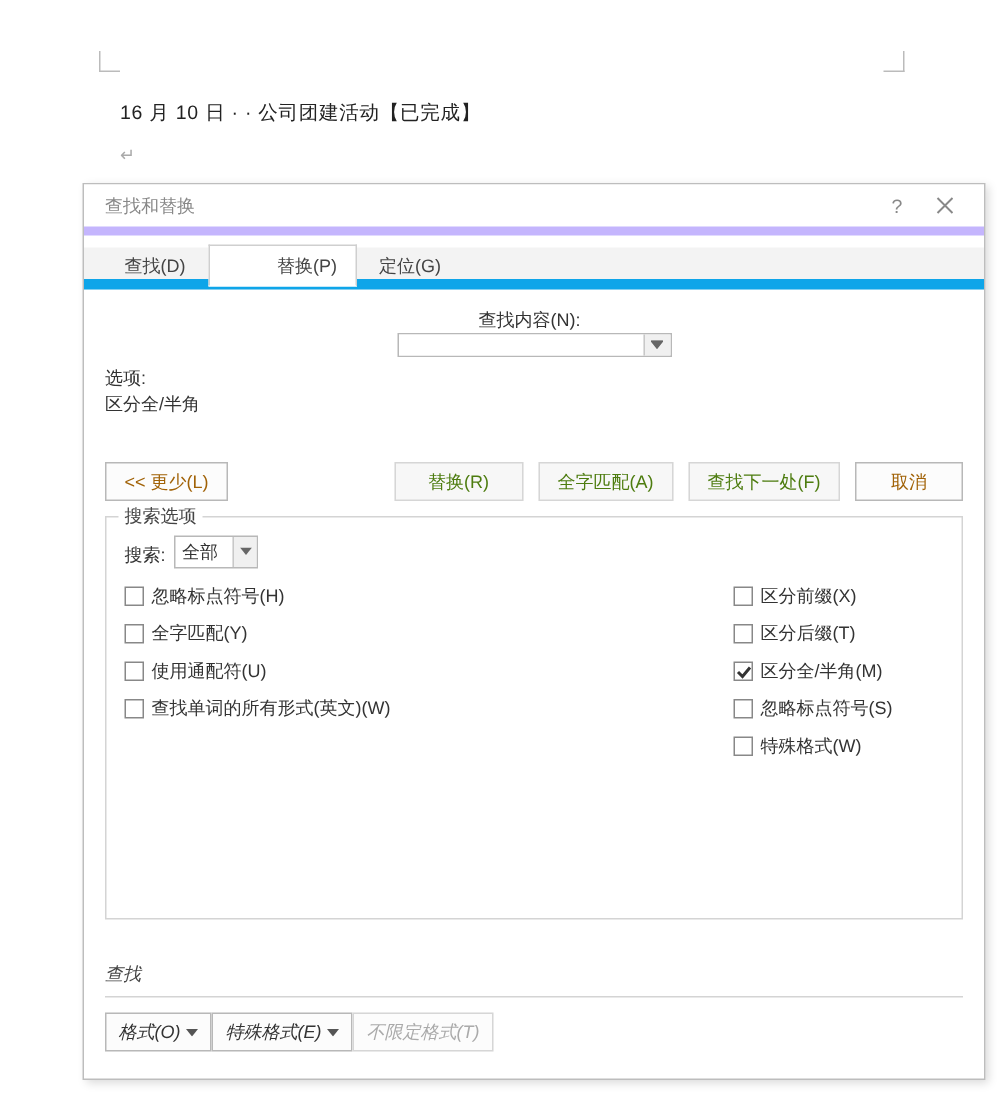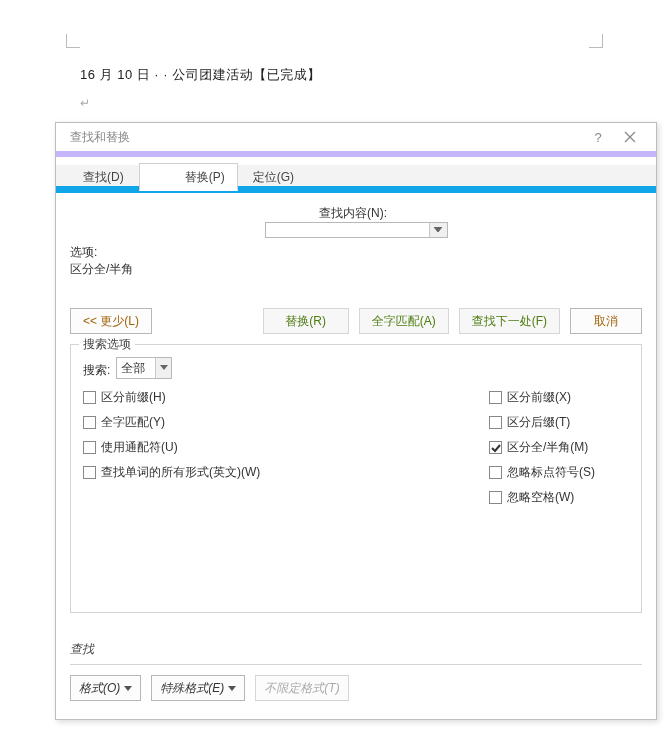--- a/index.html
+++ b/index.html
@@ -270,21 +270,21 @@
                 <path d="M0 0 L4 5 L8 0 Z"></path>
               </svg>
           </div>
         </div>
       </div>
 
       <div class="check-cols">
         <div class="check-col">
           <label class="chk">
             <span class="box"></span>
-              <span>区分前缀(H)</span>
+              <span>忽略标点符号(H)</span>
           </label>
           <label class="chk">
             <span class="box"></span>
               <span>全字匹配(Y)</span>
           </label>
           <label class="chk">
             <span class="box"></span>
               <span>使用通配符(U)</span>
           </label>
           <label class="chk">
@@ -308,30 +308,30 @@
                 </svg>
               </span>
               <span>区分全/半角(M)</span>
           </label>
           <label class="chk">
             <span class="box"></span>
               <span>忽略标点符号(S)</span>
           </label>
           <label class="chk">
             <span class="box"></span>
-              <span>忽略空格(W)</span>
+              <span>特殊格式(W)</span>
           </label>
         </div>
       </div>
     </div>
 
     <div class="find-section">
       <div class="find-heading">查找</div>
       <div class="find-line"></div>
-      <div style="display:flex; gap:10px;">
+      <div style="display:flex; ">
         <div class="drop-btn">
           <span>格式(O)</span>
           <svg viewBox="0 0 8 5">
               <path d="M0 0 L4 5 L8 0 Z"></path>
             </svg>
         </div>
         <div class="drop-btn">
           <span>特殊格式(E)</span>
           <svg viewBox="0 0 8 5">
               <path d="M0 0 L4 5 L8 0 Z"></path>

